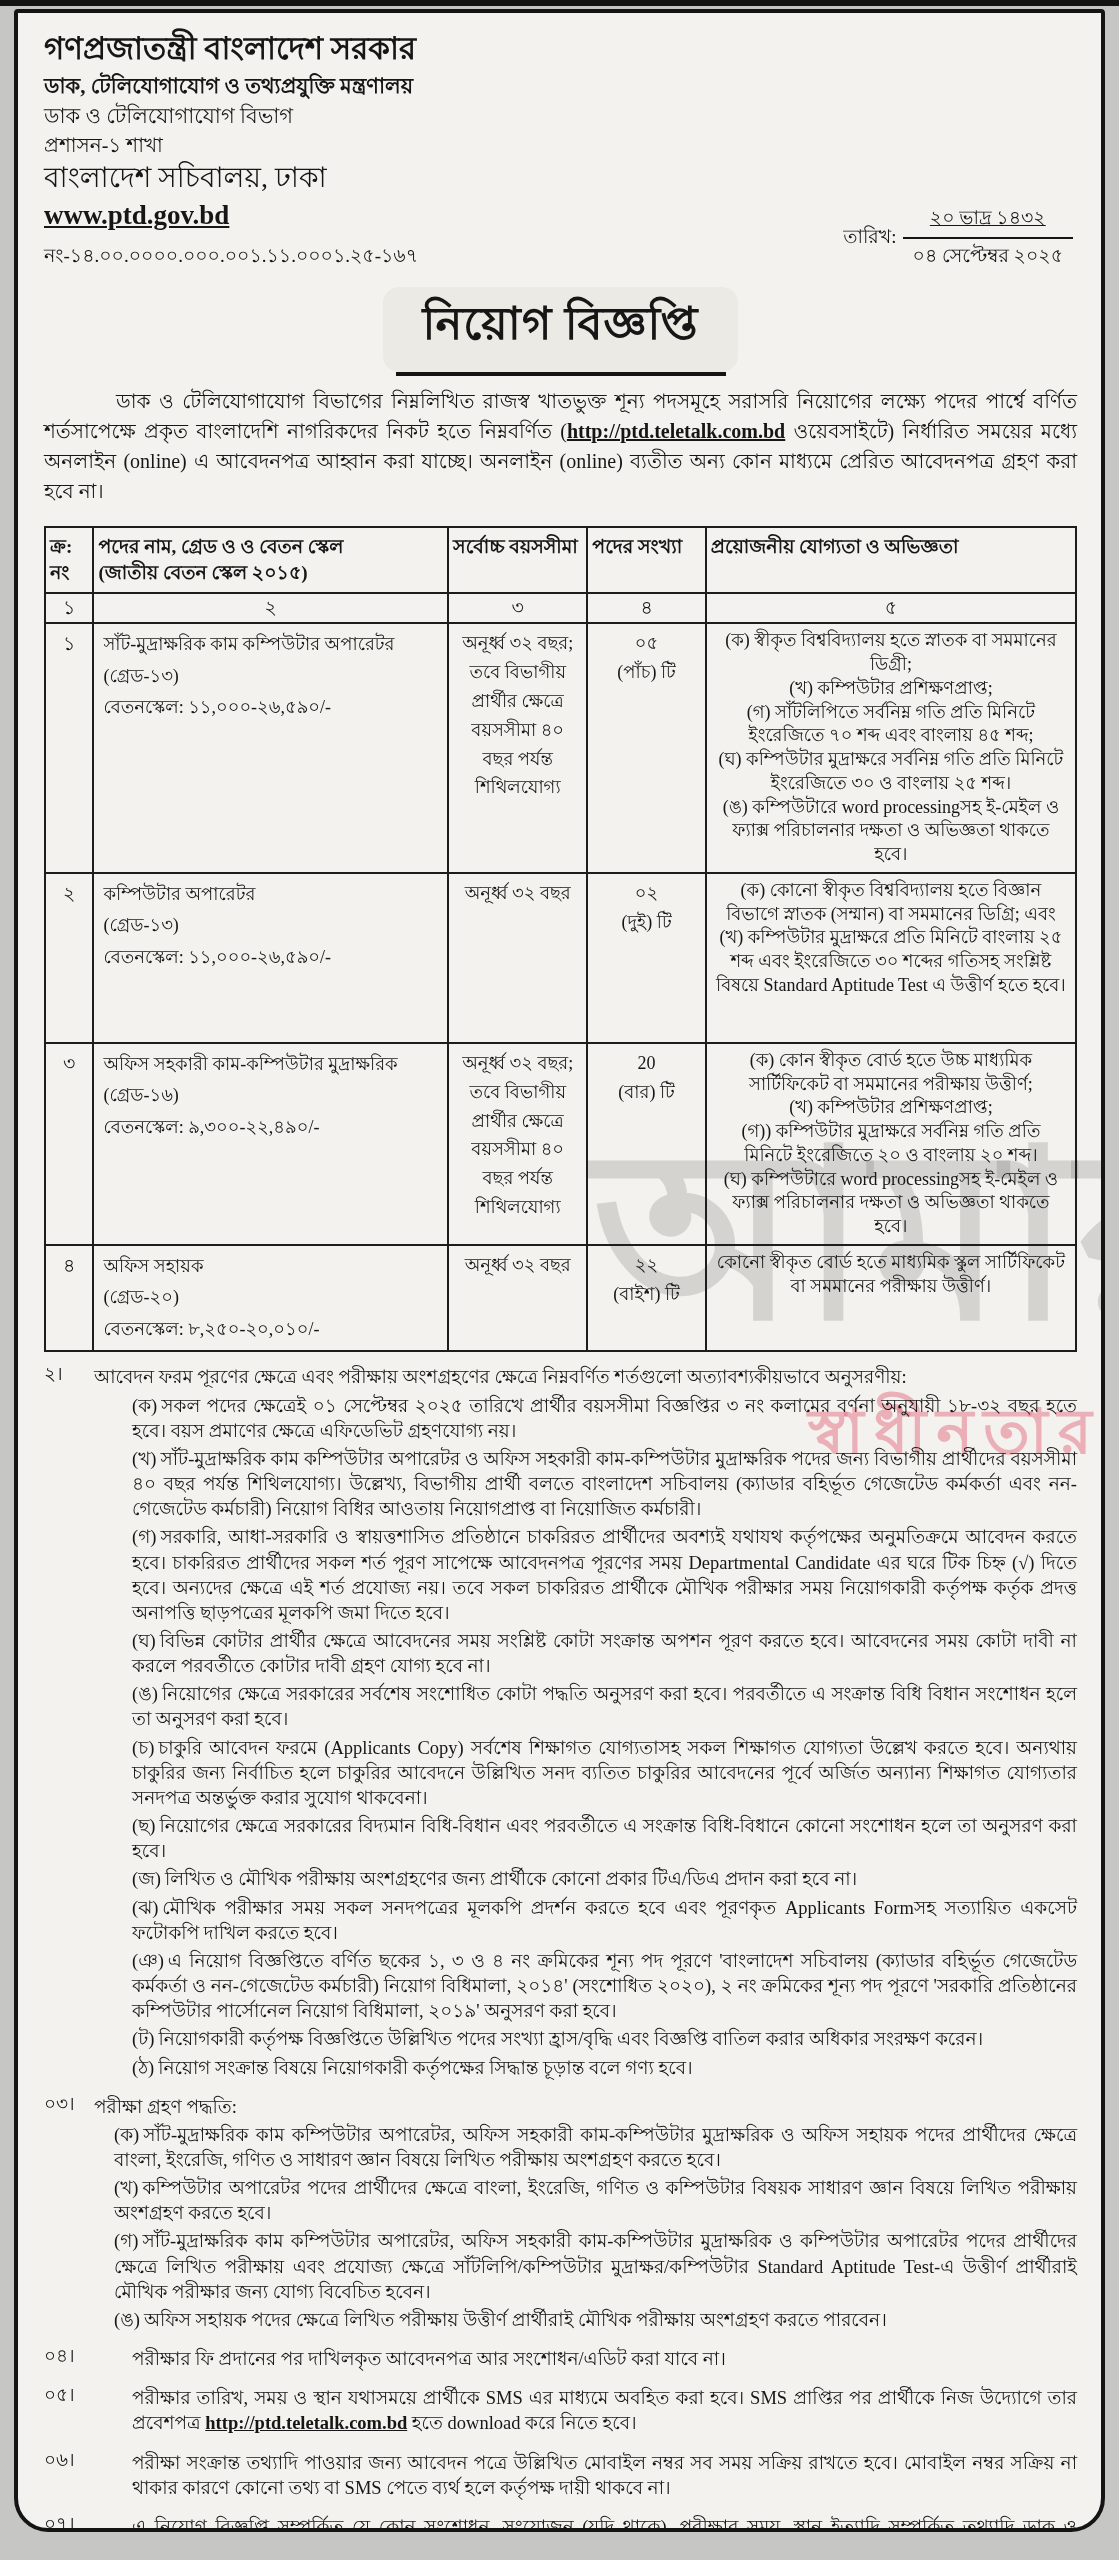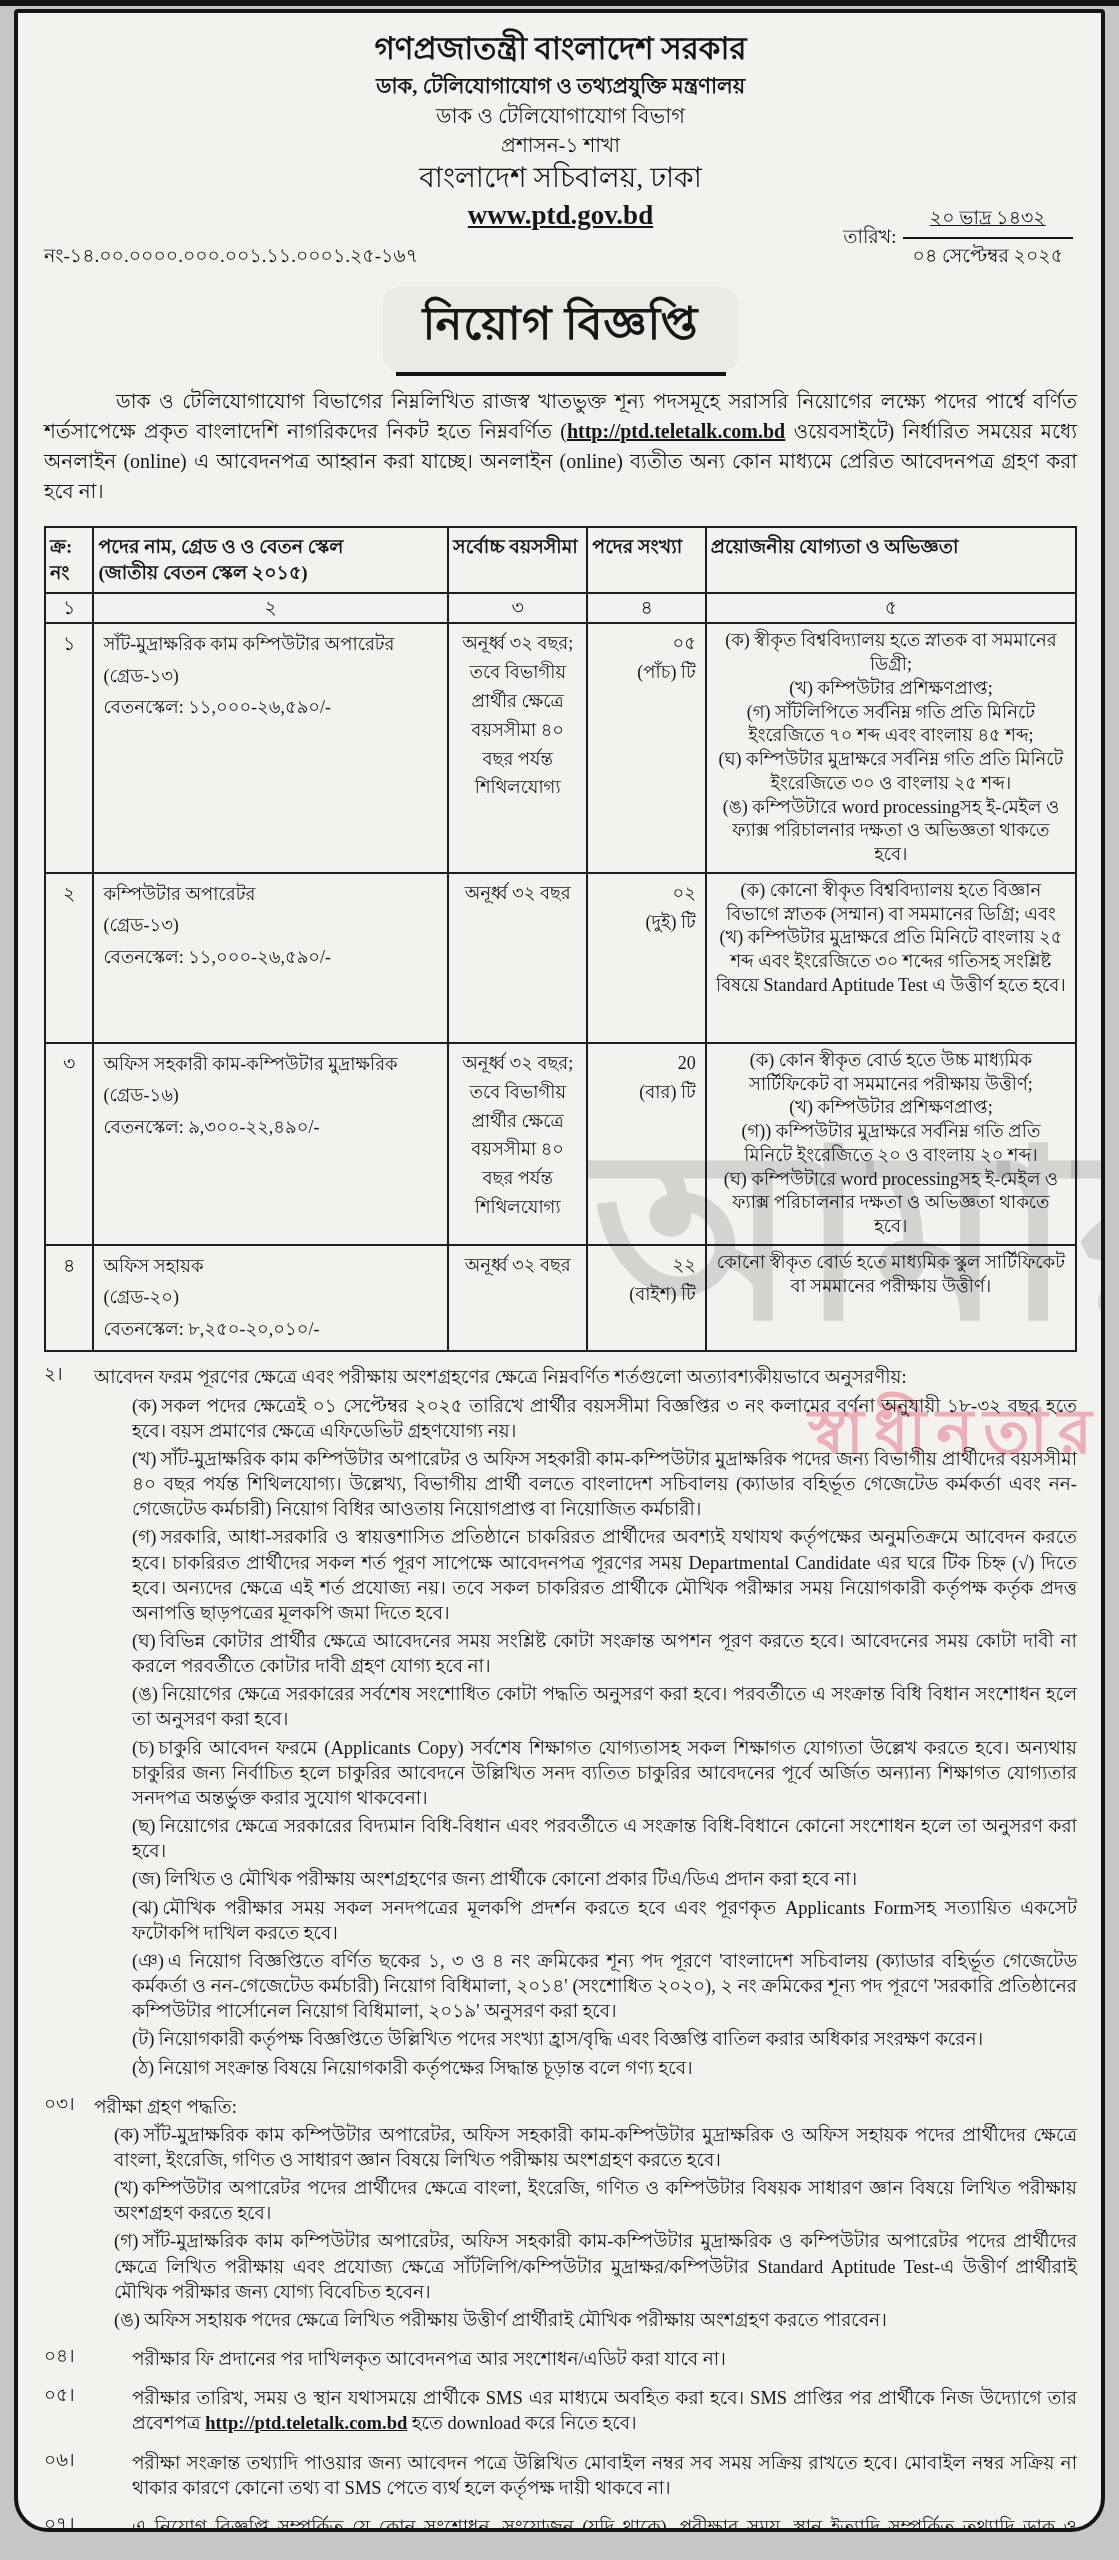--- a/index.html
+++ b/index.html
@@ -30,21 +30,21 @@
     letter-spacing:6px;
   }
   .wm-pink{
     position:absolute;top:1388px;left:790px;width:340px;
     font-size:62px;font-weight:bold;line-height:1;
     color:rgba(228,120,138,0.55);z-index:1;white-space:nowrap;
     letter-spacing:10px;
   }
 
   
-  .hdr{text-align:center;line-height:1.3;}
+  .hdr{line-height:1.3;}
   .hdr-gov{font-size:31px;font-weight:bold;margin-top:6px;}
   .hdr-min{font-size:21px;font-weight:bold;margin-top:4px;}
   .hdr-div{font-size:21px;margin-top:2px;}
   .hdr-branch{font-size:20px;margin-top:2px;}
   .hdr-addr{font-size:28px;margin-top:2px;}
   .hdr-web{font-size:27px;margin-top:2px;text-decoration:underline;font-weight:bold;}
 
   .memo-row{display:flex;justify-content:space-between;align-items:flex-end;margin-top:-30px;}
   .memo-no{font-size:19px;padding-top:34px;}
   .memo-date{display:flex;align-items:center;font-size:19px;gap:6px;padding-right:4px;}
@@ -69,21 +69,21 @@
     font-size:18px;
   }
   table.posts th,table.posts td{
     border:2.5px solid #1d1d1d;padding:5px 9px;vertical-align:top;
   }
   table.posts th{font-weight:bold;font-size:19px;text-align:left;line-height:1.35;padding:6px 4px;}
   .ml{white-space:pre-line;}
   td.c-sl{text-align:center;font-size:19px;}
   td.c-post{line-height:1.75;}
   td.c-age{text-align:center;line-height:1.6;}
-  td.c-count{text-align:right;line-height:1.6;}
+  td.c-count{text-align:center;line-height:1.6;}
   td.c-qual{line-height:1.32;text-align:center;}
   tr.colnum td{text-align:center;font-size:19px;padding:3px;line-height:1.2;}
 
   
   .secs{font-size:18.5px;line-height:1.36;margin-top:10px;}
   .sec{display:flex;margin-top:8px;}
   .sec-num{width:50px;flex-shrink:0;}
   .sec-num.wide{width:88px;}
   .sec-body{flex:1;}
   .sec-intro{margin:0;text-align:justify;}

